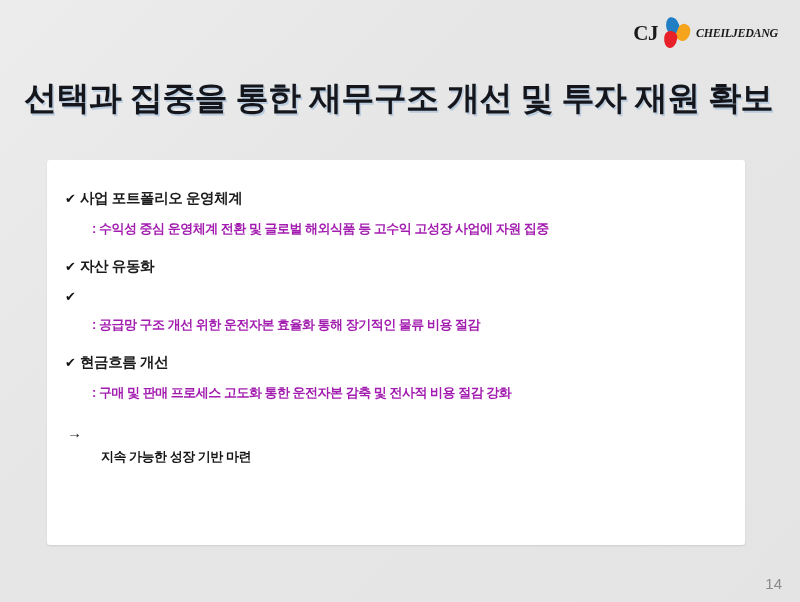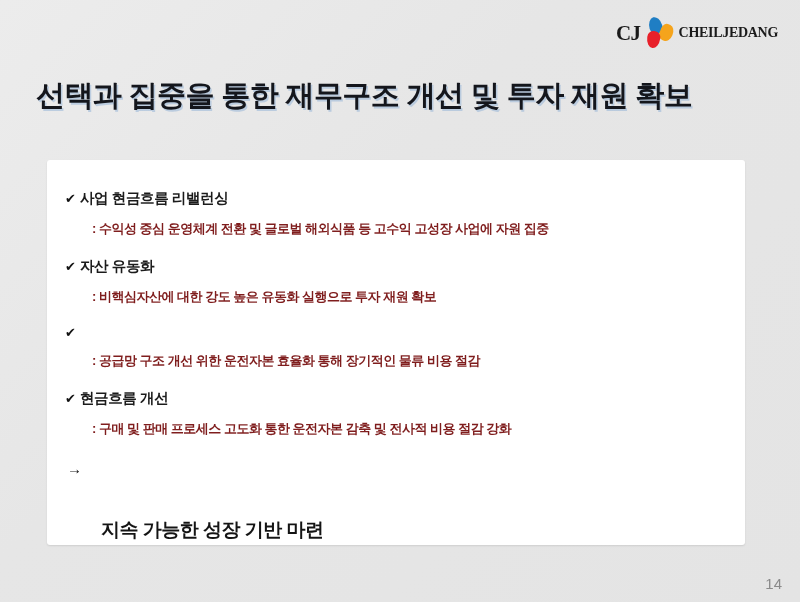--- a/index.html
+++ b/index.html
@@ -63,34 +63,35 @@
     transform: rotate(22deg);
   }
   .petal-red {
     top: 15px;
     left: 5px;
     background: #e8202a;
     border-radius: 55% 55% 60% 60% / 45% 45% 70% 70%;
     transform: rotate(8deg);
   }
   .logo-name {
-    font-size: 14px;
+    font-size: 12px;
     font-weight: bold;
     color: #1a1a1a;
     letter-spacing: -0.3px;
     line-height: 1;
     font-family: "Liberation Serif", "DejaVu Serif", serif;
+    font-style: italic;
   }
 
   
   .slide-title {
     position: absolute;
     top: 76px;
-    left: 36px;
-    font-size: 29px;
+    left: 24px;
+    font-size: 33px;
     font-weight: bold;
     color: #14161c;
     letter-spacing: -0.6px;
     text-shadow: 1.5px 1.5px 0 rgba(150,180,215,0.55);
     white-space: nowrap;
   }
 
   
   .panel {
     position: absolute;
@@ -122,21 +123,21 @@
     display: inline-block;
     width: 15px;
     font-size: 13px;
     font-weight: bold;
     color: #111111;
     flex: 0 0 auto;
   }
   .block-sub {
     font-size: 13px;
     font-weight: bold;
-    color: #7f1d1d;
+    color: #a21caf;
     letter-spacing: -0.5px;
     margin: 0 0 6px 0;
     padding: 6px 0 8px 27px;
   }
 
   .conclusion {
     margin-top: 14px;
     padding-left: 2px;
   }
   .concl-line1 {
@@ -149,26 +150,25 @@
   }
   .arrow-icon {
     display: inline-block;
     width: 17px;
     font-size: 15px;
     font-weight: normal;
     color: #141414;
     flex: 0 0 auto;
   }
   .concl-line2 {
-    font-size: 19px;
+    font-size: 13px;
     font-weight: bold;
     color: #141414;
     letter-spacing: -0.5px;
     padding: 7px 0 0 34px;
-    margin-top: 33px;
   }
 
   
   .page-number {
     position: absolute;
     right: 18px;
     bottom: 10px;
     font-size: 15px;
     color: #8b8b8b;
   }
@@ -188,31 +188,30 @@
     <span class="logo-name">CHEILJEDANG</span>
   </div>
 
   <div class="slide-title">선택과 집중을 통한 재무구조 개선 및 투자 재원 확보</div>
 
   <div class="panel">
 
     <div class="block">
       <div class="block-head">
         <span class="check-icon">✔</span>
-        <span>사업 현금흐름 리밸런싱</span>
+        <span>사업 포트폴리오 운영체계</span>
       </div>
       <div class="block-sub">: 수익성 중심 운영체계 전환 및 글로벌 해외식품 등 고수익 고성장 사업에 자원 집중</div>
     </div>
 
     <div class="block">
       <div class="block-head">
         <span class="check-icon">✔</span>
         <span>자산 유동화</span>
       </div>
-      <div class="block-sub">: 비핵심자산에 대한 강도 높은 유동화 실행으로 투자 재원 확보</div>
     </div>
 
     <div class="block">
       <div class="block-head">
         <span class="check-icon">✔</span>
       </div>
       <div class="block-sub">: 공급망 구조 개선 위한 운전자본 효율화 통해 장기적인 물류 비용 절감</div>
     </div>
 
     <div class="block">

